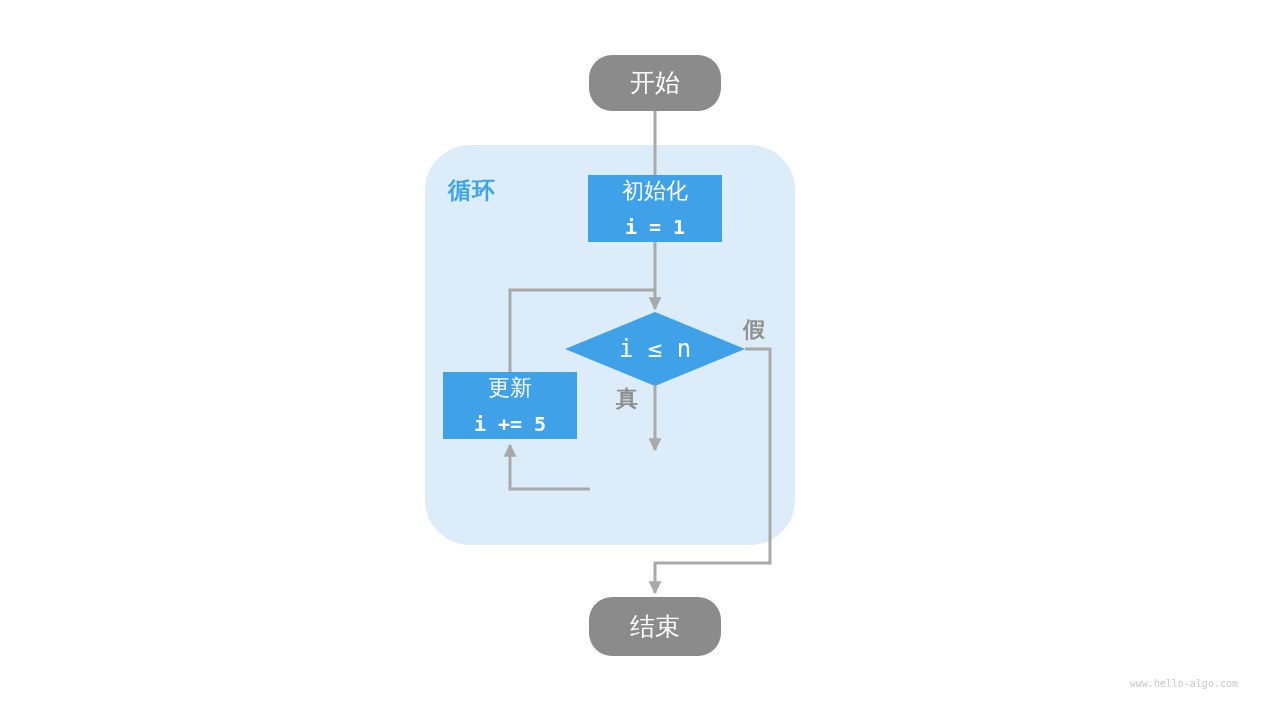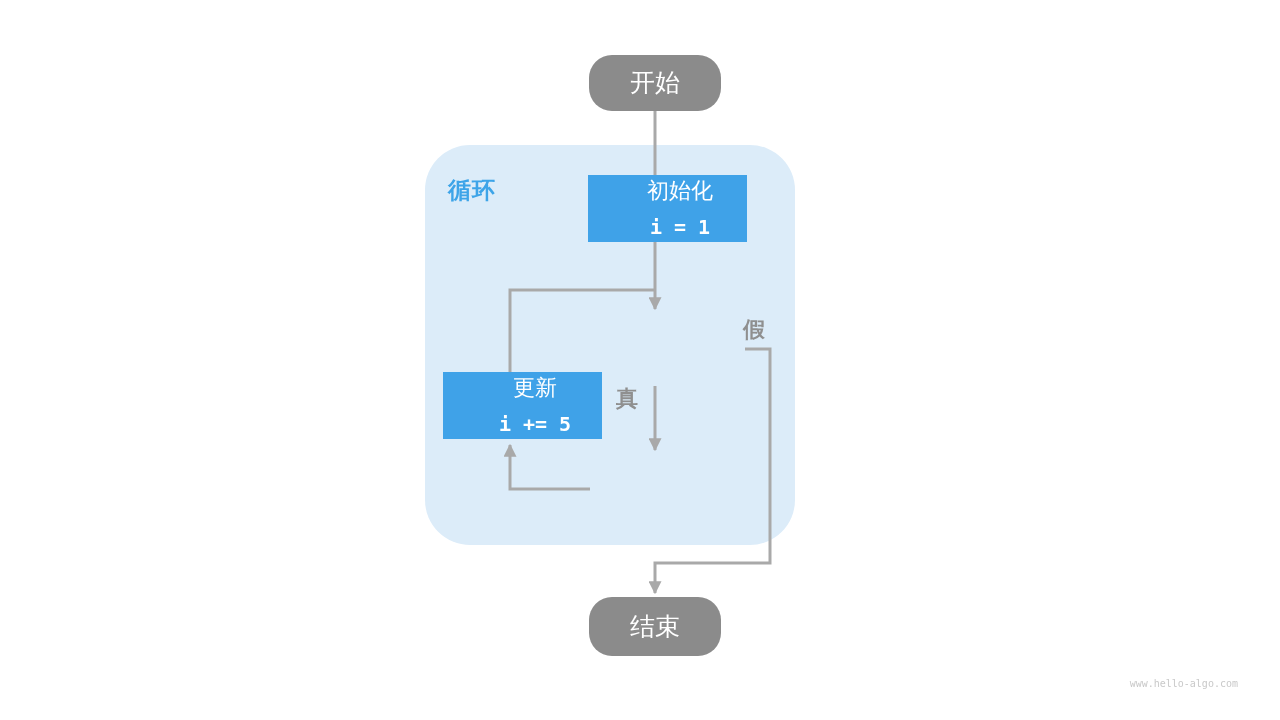--- a/index.html
+++ b/index.html
@@ -60,21 +60,20 @@
   .node.terminal {
     background: var(--node-gray, #8b8b8b);
     border-radius: 23px;
     font-size: 25px;
     font-weight: 500;
   }
   .node.process-blue {
     background: var(--node-blue, #3fa2e8);
     font-size: 22px;
     font-weight: 500;
-    padding-left: 25px;
   }
   .node.process-green {
     background: var(--node-green, #8ec08c);
     font-size: 25px;
     font-weight: 500;
   }
   .node .code {
     font-family: "DejaVu Sans Mono", monospace;
     font-size: 20px;
     font-weight: 700;
@@ -144,20 +143,23 @@
 
   <div class="node terminal node-start">
     <span>开始</span>
   </div>
 
   <div class="node process-blue node-init">
     <span>初始化</span>
     <span class="code">i = 1</span>
   </div>
 
+  <div class="diamond">
+    <span>i ≤ n</span>
+  </div>
 
   <div class="edge-label false">假</div>
   <div class="edge-label true">真</div>
 
   <div class="node process-blue node-update">
     <span>更新</span>
     <span class="code">i += 5</span>
   </div>
 
 

